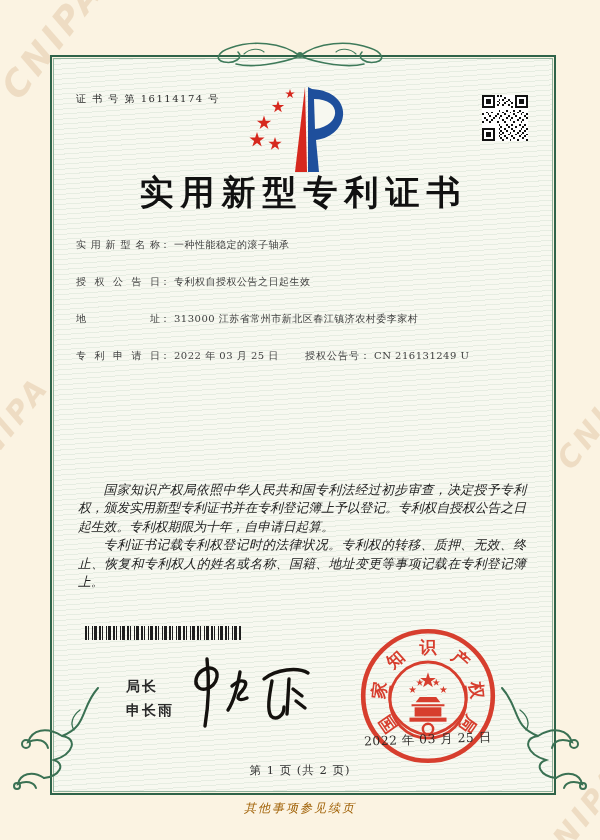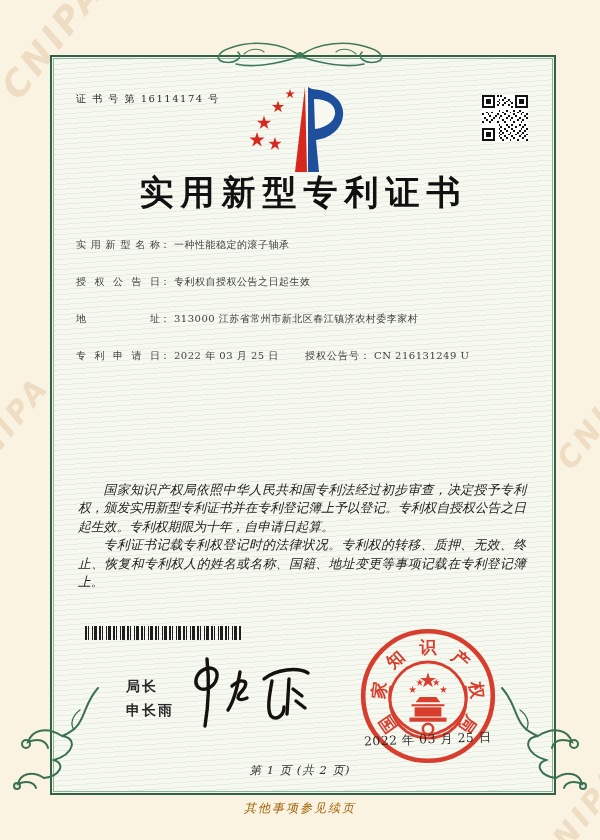--- a/index.html
+++ b/index.html
@@ -26,21 +26,21 @@
   .pair2 .lbl2{letter-spacing:1px;}
   .notice{left:78px;top:481px;width:448px;font-size:12.8px;line-height:18.4px;color:#222;
           text-align:justify;font-style:oblique;}
   .notice p{margin:0;text-indent:2em;}
   .barcode{left:85px;top:626px;width:156px;height:14px;
       background:repeating-linear-gradient(90deg,#1d1d1d 0 2px,transparent 2px 3px,#1d1d1d 3px 4px,
       transparent 4px 7px,#1d1d1d 7px 8px,transparent 8px 9px,#1d1d1d 9px 12px,transparent 12px 14px);}
   .officer{left:86px;top:678px;font-family:"DejaVu Sans",sans-serif;font-weight:700;
            font-size:14px;letter-spacing:2px;color:#2a2a2a;margin-left:40px;}
   .officer-name{left:86px;top:702px;}
-  .pagenum{left:0;top:763px;width:100%;text-align:center;font-size:11.5px;letter-spacing:1px;color:#333;font-style:italic;}
+  .pagenum{left:0;top:763px;width:100%;text-align:center;font-size:11.5px;letter-spacing:1px;color:#333;}
   .continuation{left:0;top:800px;width:100%;text-align:center;font-size:12px;letter-spacing:2px;
                 color:#a16207;font-style:oblique;}
   svg{display:block;}
 </style>
 </head>
 <body>
 
 <div class="page">
 
   <span class="wm" style="left:-18px;top:18px;font-size:36px;">CNIPA</span>

